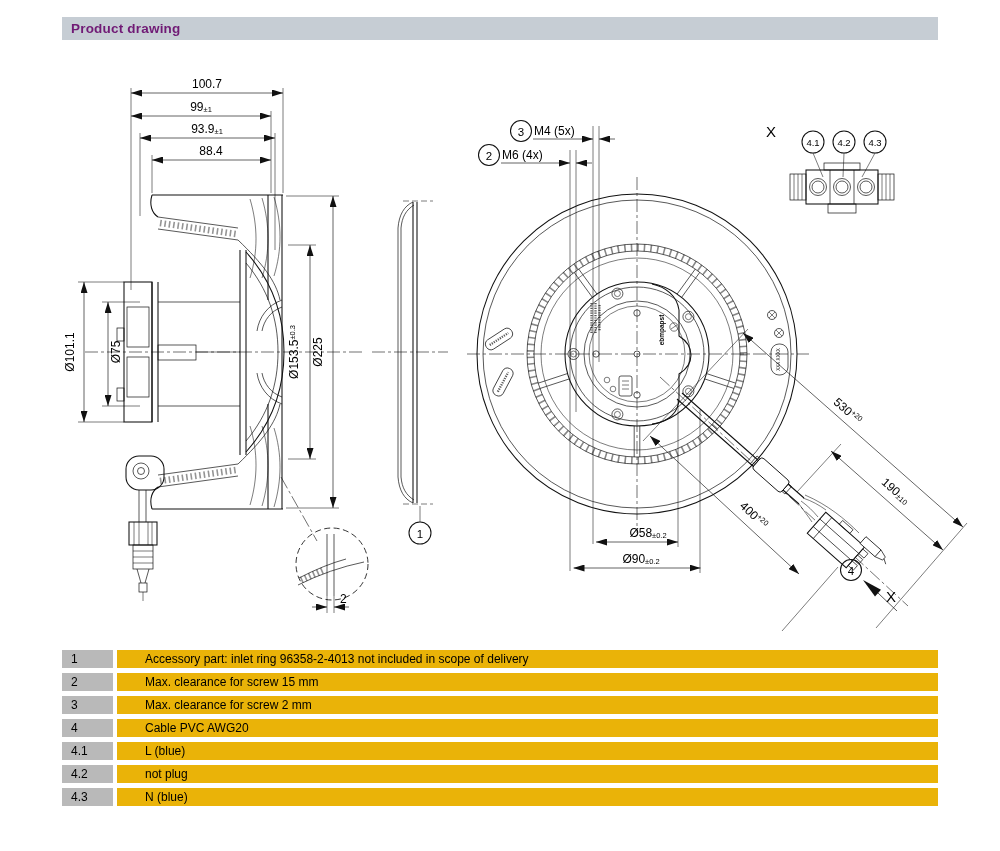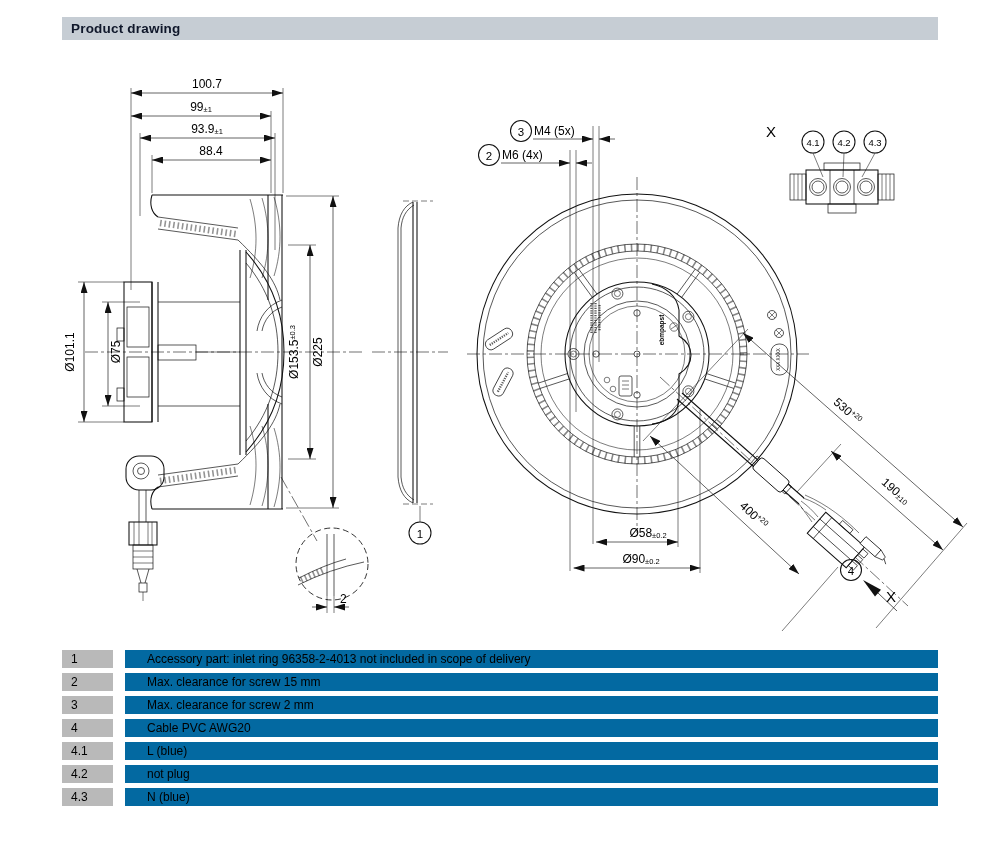--- a/index.html
+++ b/index.html
@@ -1,23 +1,23 @@
 <!DOCTYPE html>
 <html><head>
 <meta charset="utf-8">
 <style>
   html,body{margin:0;padding:0}
   body{width:1000px;height:851px;background:#fff;font-family:"Liberation Sans",sans-serif;position:relative;overflow:hidden}
   .hdr{position:absolute;left:62px;top:17px;width:876px;height:23px;background:#c6cdd4;display:flex;align-items:center}
-  .hdr span{font-weight:bold;font-size:13.5px;color:#0f172a;padding-left:9px;letter-spacing:.2px}
+  .hdr span{font-weight:bold;font-size:13.5px;color:#701a75;padding-left:9px;letter-spacing:.2px}
   svg.draw{position:absolute;left:0;top:0}
   .notes{position:absolute;left:62px;top:650px;width:876px}
   .nrow{display:flex;height:18px;margin-bottom:5px;font-size:12px;color:#000}
   .ref{width:51px;background:#b9b9b9;padding-left:9px;box-sizing:border-box;display:flex;align-items:center;flex:none}
-  .txt{flex:1;background:#0369a1;padding-left:22px;margin-left:12px;display:flex;align-items:center}
+  .txt{flex:1;background:#eab308;padding-left:28px;margin-left:4px;display:flex;align-items:center}
   
   .ol{fill:none;stroke:#111;stroke-width:1.05}
   .md{fill:none;stroke:#111;stroke-width:.7}
   .th{fill:none;stroke:#111;stroke-width:.55}
   .dim{fill:none;stroke:#111;stroke-width:.65}
   .cl{fill:none;stroke:#111;stroke-width:.6;stroke-dasharray:13 3 3 3}
   .dsh{fill:none;stroke:#111;stroke-width:.85;stroke-dasharray:6 3.5}
   .hb{fill:none;stroke:#111;stroke-width:6.5;stroke-dasharray:1.6 2.8;opacity:.45}
   .hr{fill:none;stroke:#111;stroke-width:7;stroke-dasharray:1.6 5;opacity:.5}
   .mt{fill:none;stroke:#111;stroke-width:2.3;stroke-dasharray:1.2 1.2;opacity:.7}

